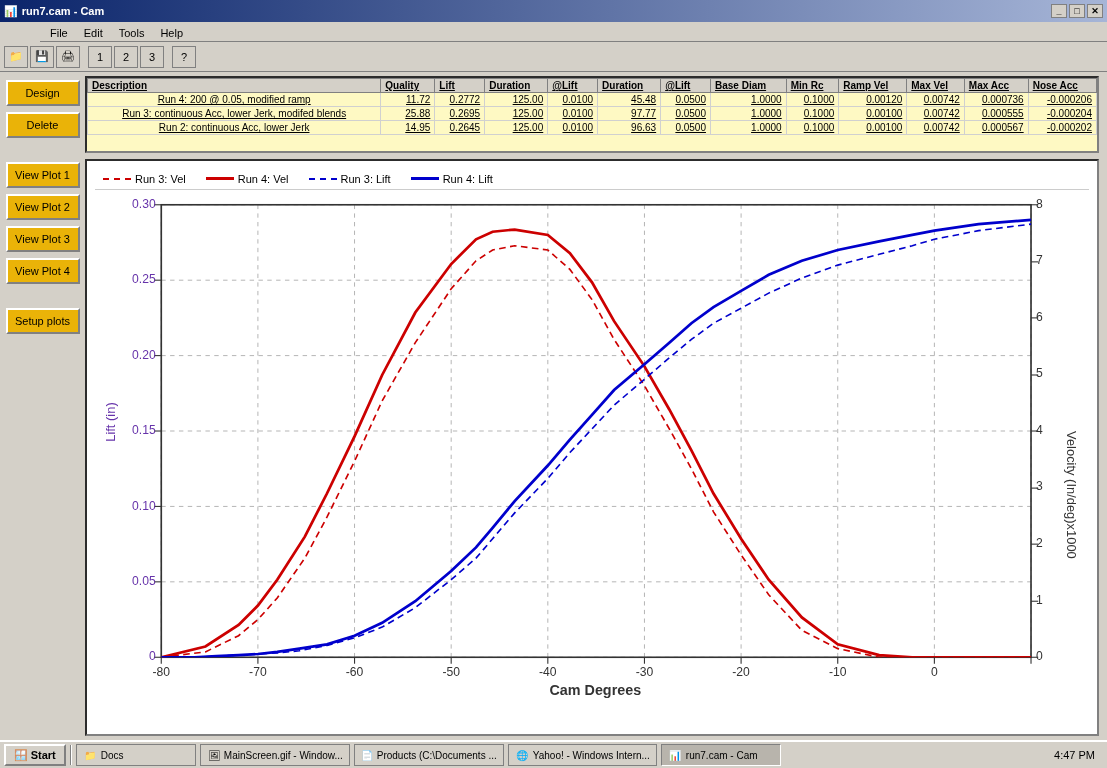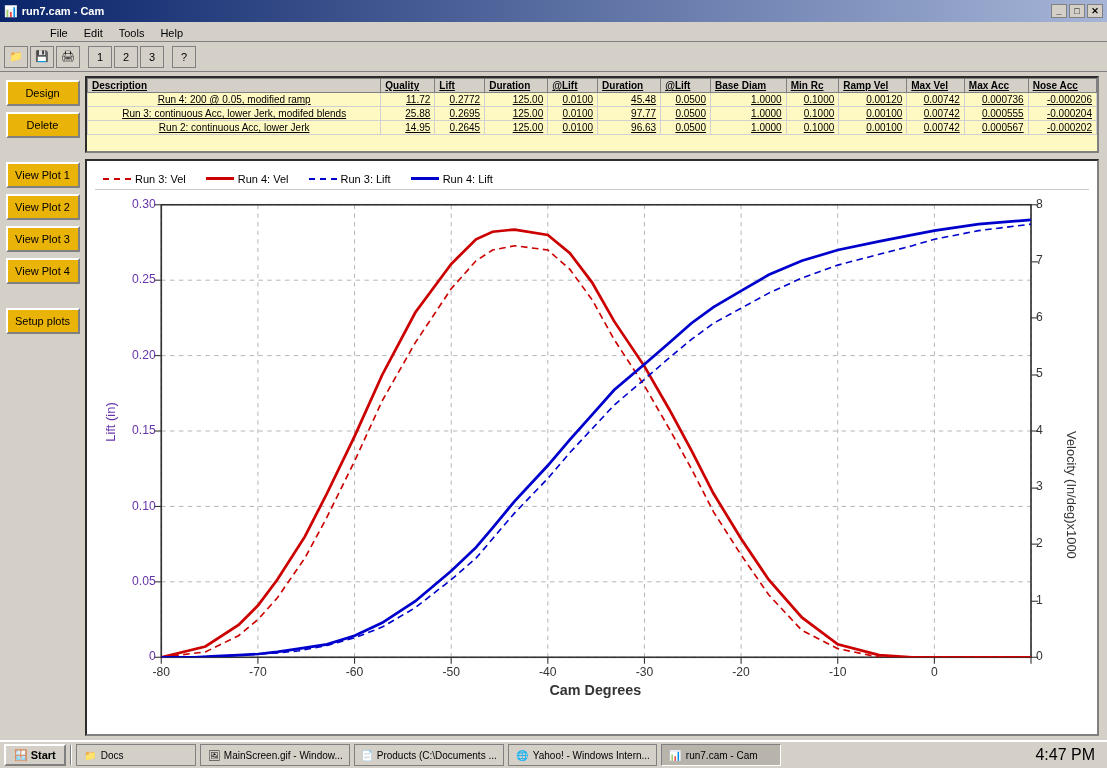--- a/index.html
+++ b/index.html
@@ -214,21 +214,21 @@
       max-width: 150px;
       overflow: hidden;
       white-space: nowrap;
     }
     .taskbar-btn.active {
       border-color: #808080 #ffffff #ffffff #808080;
       background: #b8b4ac;
     }
     .taskbar-clock {
       margin-left: auto;
-      font-size: 16px;
+      font-size: 11px;
       padding: 0 8px;
     }
     .taskbar-icon {
       width: 16px; height: 16px;
       display: inline-flex; align-items: center; justify-content: center;
       font-size: 10px;
       margin-right: 2px;
     }
   </style>
 </head>

